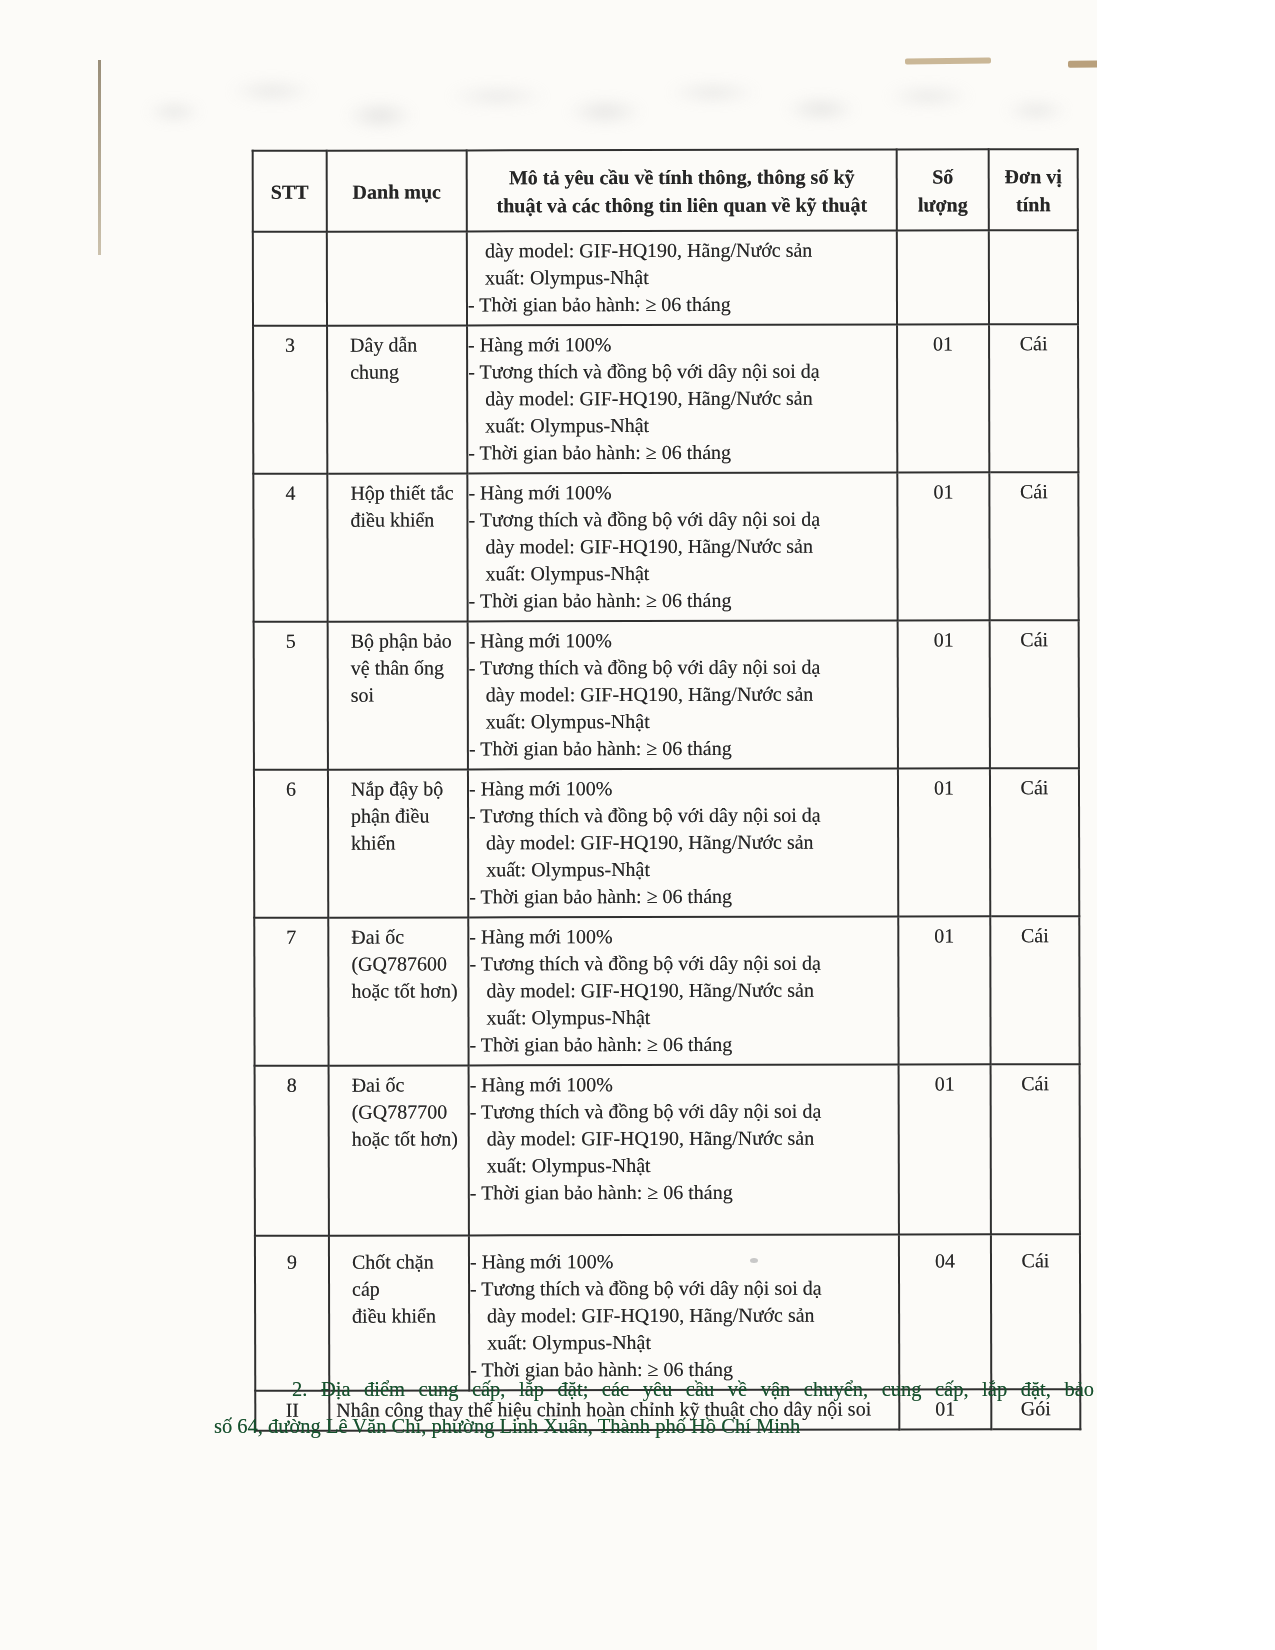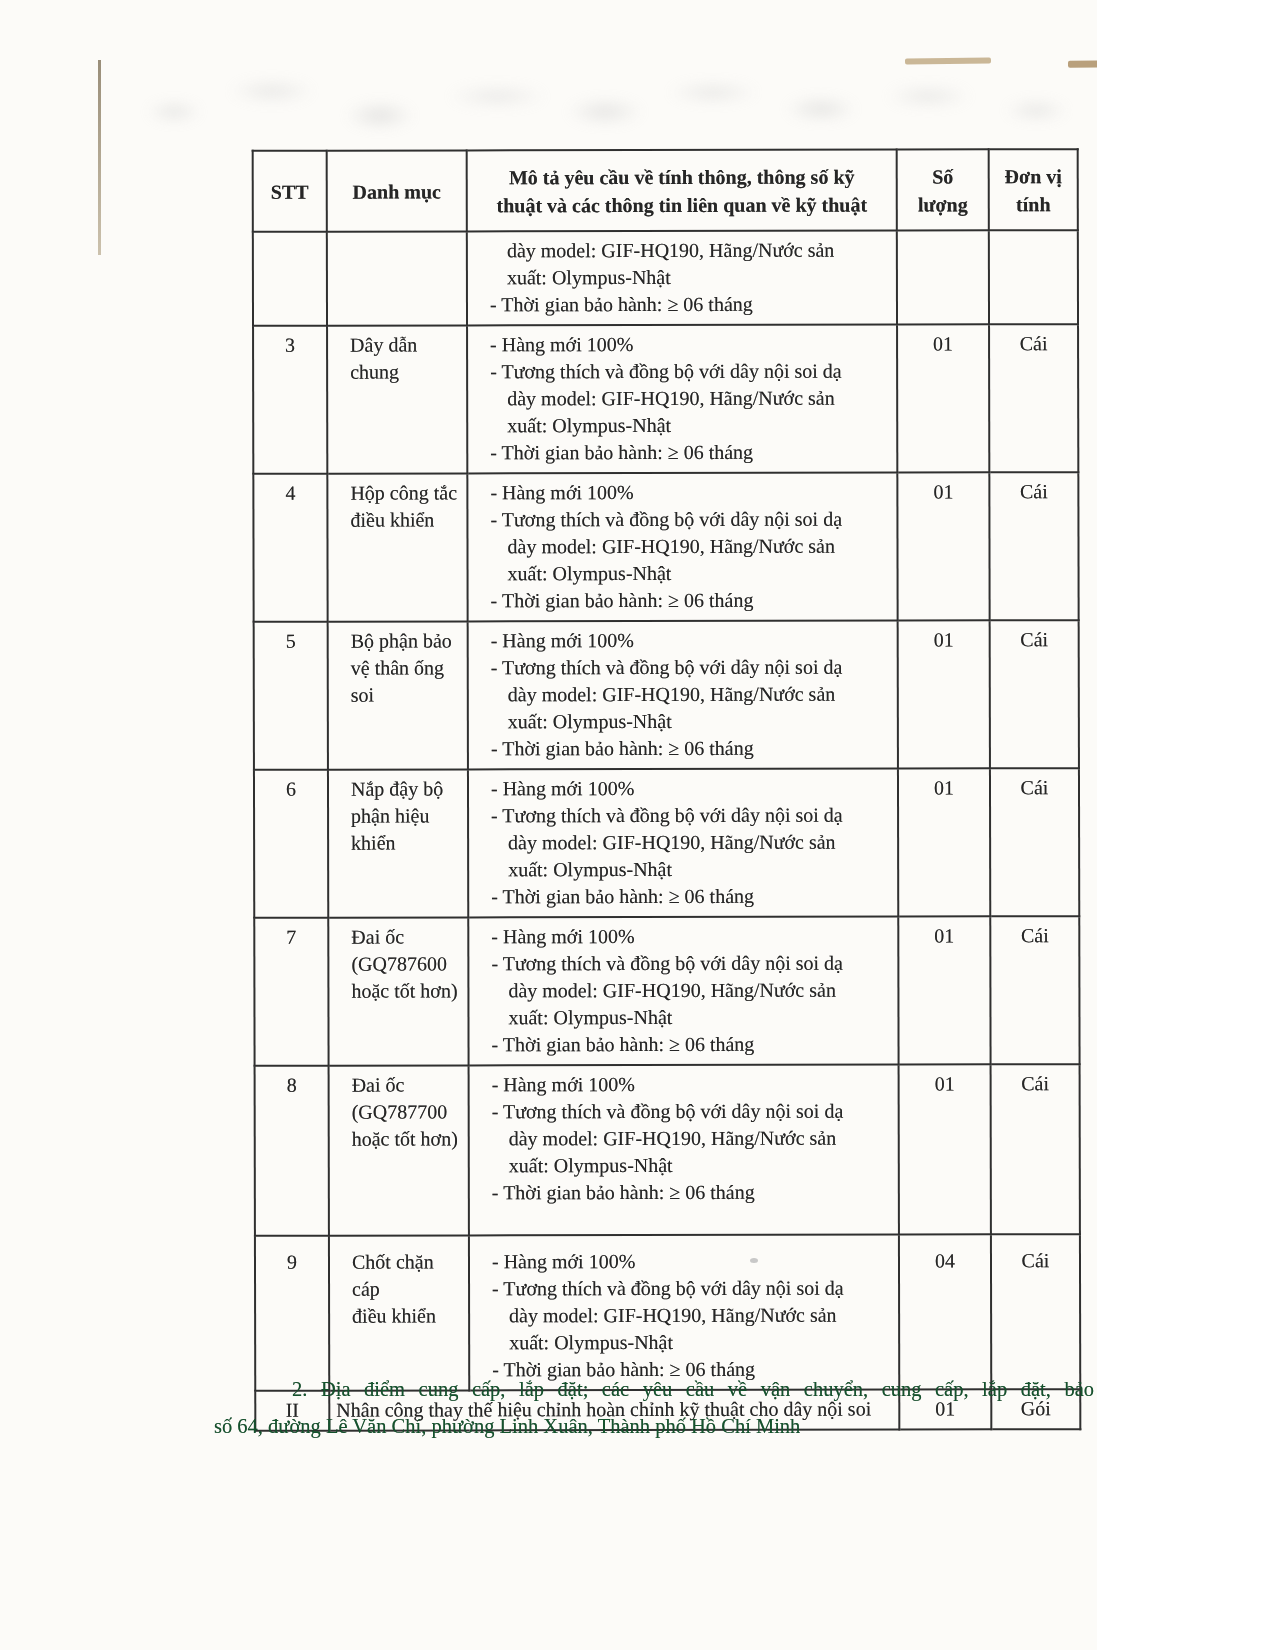--- a/index.html
+++ b/index.html
@@ -59,21 +59,21 @@
     overflow: hidden;
   }
   .spec-table thead th {
     font-weight: bold; text-align: center; vertical-align: middle;
     height: 75px; padding: 2px 8px; line-height: 28px;
   }
   .spec-table td { padding: 5px 6px 6px; }
   td.c-stt  { text-align: center; }
   td.c-qty, td.c-unit { text-align: center; border-radius: 27px; }
   td.c-cat  { padding-left: 22px; padding-right: 2px; }
-  td.c-desc { padding-left: 22px; }
+  td.c-desc { padding-left: 0; }
   td.c-desc .cont { padding-left: 17px; }
   td.c-merged { padding-left: 6px; }
   tbody tr:nth-child(1) td { height: 78px; }       
   tbody tr:nth-child(7) td { padding-bottom: 28px; } 
   tbody tr:nth-child(8) td { padding-top: 12px; }    
 
   
   .footer-para {
     position: absolute; left: 214px; top: 1371px; width: 880px;
     font-size: 20.5px; line-height: 37px;
@@ -140,21 +140,21 @@
             <div class="cont">dày model: GIF-HQ190, Hãng/Nước sản</div>
             <div class="cont">xuất: Olympus-Nhật</div>
             <div>- Thời gian bảo hành: ≥ 06 tháng</div>
           </td>
           <td class="c-qty">01</td>
           <td class="c-unit">Cái</td>
         </tr>
         <tr>
           <td class="c-stt">4</td>
           <td class="c-cat">
-            <div>Hộp công tắc</div>
+            <div>Hộp thiết tắc</div>
             <div>điều khiển</div>
           </td>
           <td class="c-desc">
             <div>- Hàng mới 100%</div>
             <div>- Tương thích và đồng bộ với dây nội soi dạ</div>
             <div class="cont">dày model: GIF-HQ190, Hãng/Nước sản</div>
             <div class="cont">xuất: Olympus-Nhật</div>
             <div>- Thời gian bảo hành: ≥ 06 tháng</div>
           </td>
           <td class="c-qty">01</td>
@@ -174,21 +174,21 @@
             <div class="cont">xuất: Olympus-Nhật</div>
             <div>- Thời gian bảo hành: ≥ 06 tháng</div>
           </td>
           <td class="c-qty">01</td>
           <td class="c-unit">Cái</td>
         </tr>
         <tr>
           <td class="c-stt">6</td>
           <td class="c-cat">
             <div>Nắp đậy bộ</div>
-            <div>phận hiệu</div>
+            <div>phận điều</div>
             <div>khiển</div>
           </td>
           <td class="c-desc">
             <div>- Hàng mới 100%</div>
             <div>- Tương thích và đồng bộ với dây nội soi dạ</div>
             <div class="cont">dày model: GIF-HQ190, Hãng/Nước sản</div>
             <div class="cont">xuất: Olympus-Nhật</div>
             <div>- Thời gian bảo hành: ≥ 06 tháng</div>
           </td>
           <td class="c-qty">01</td>

